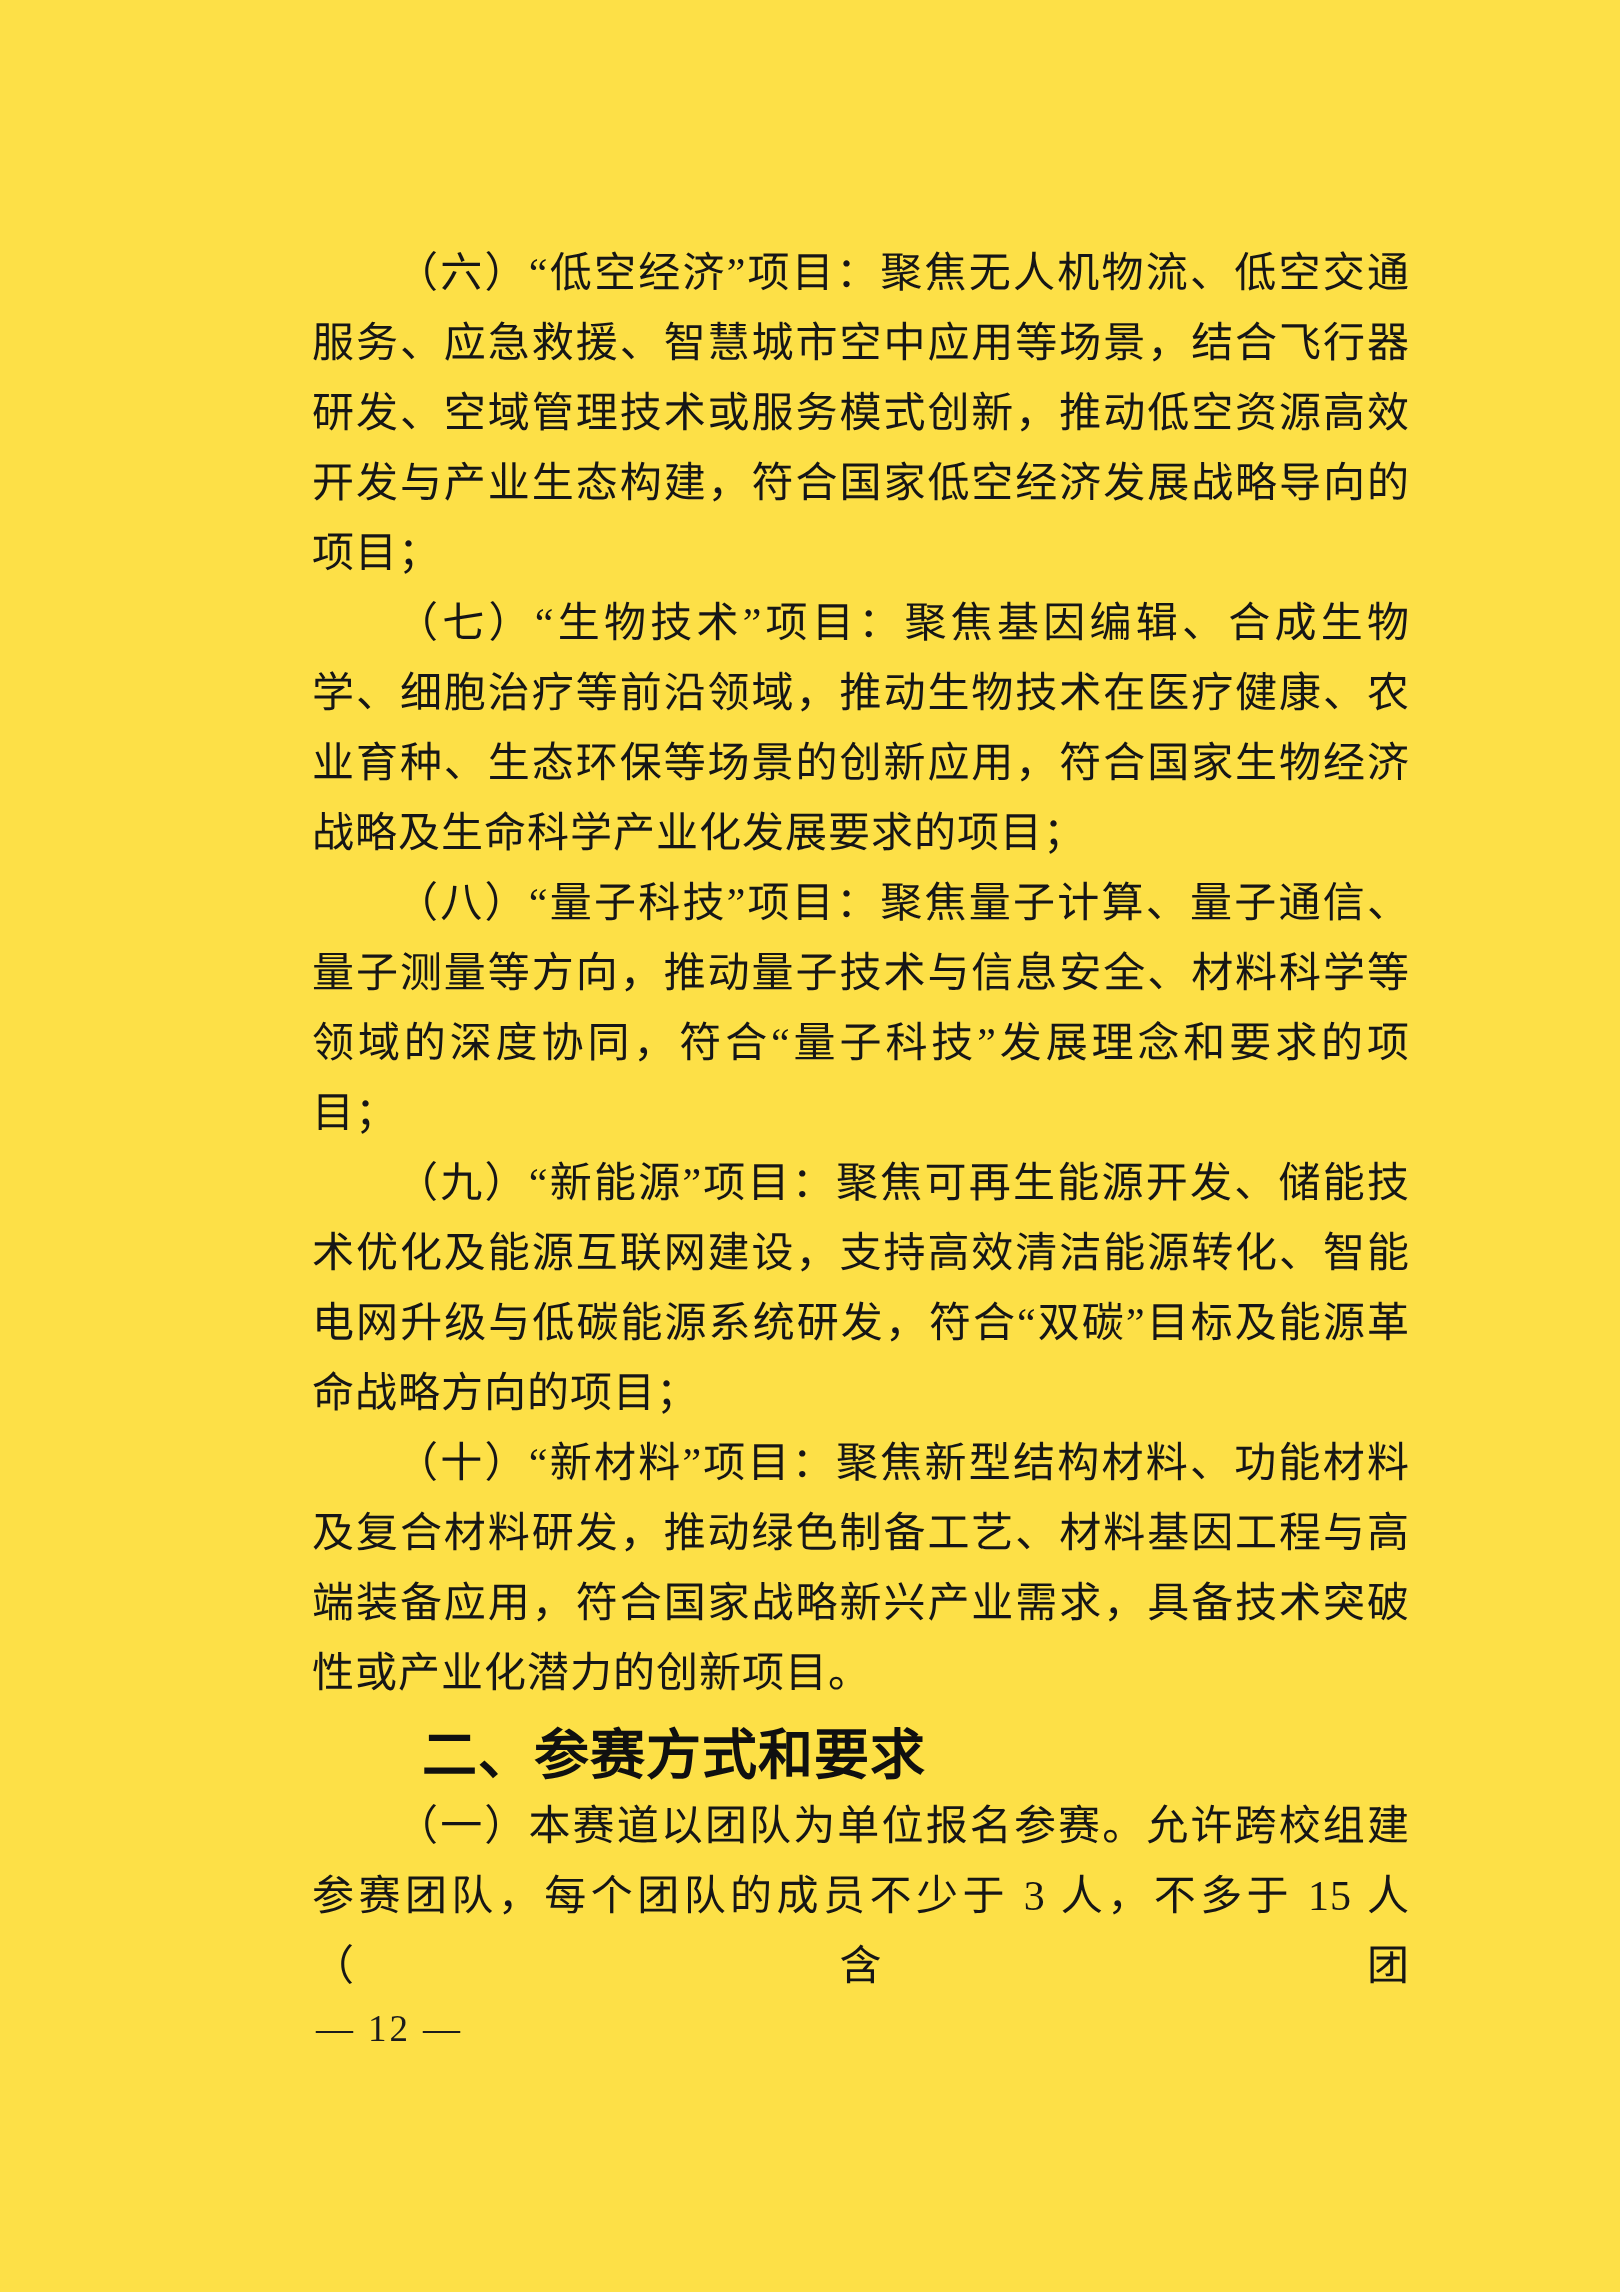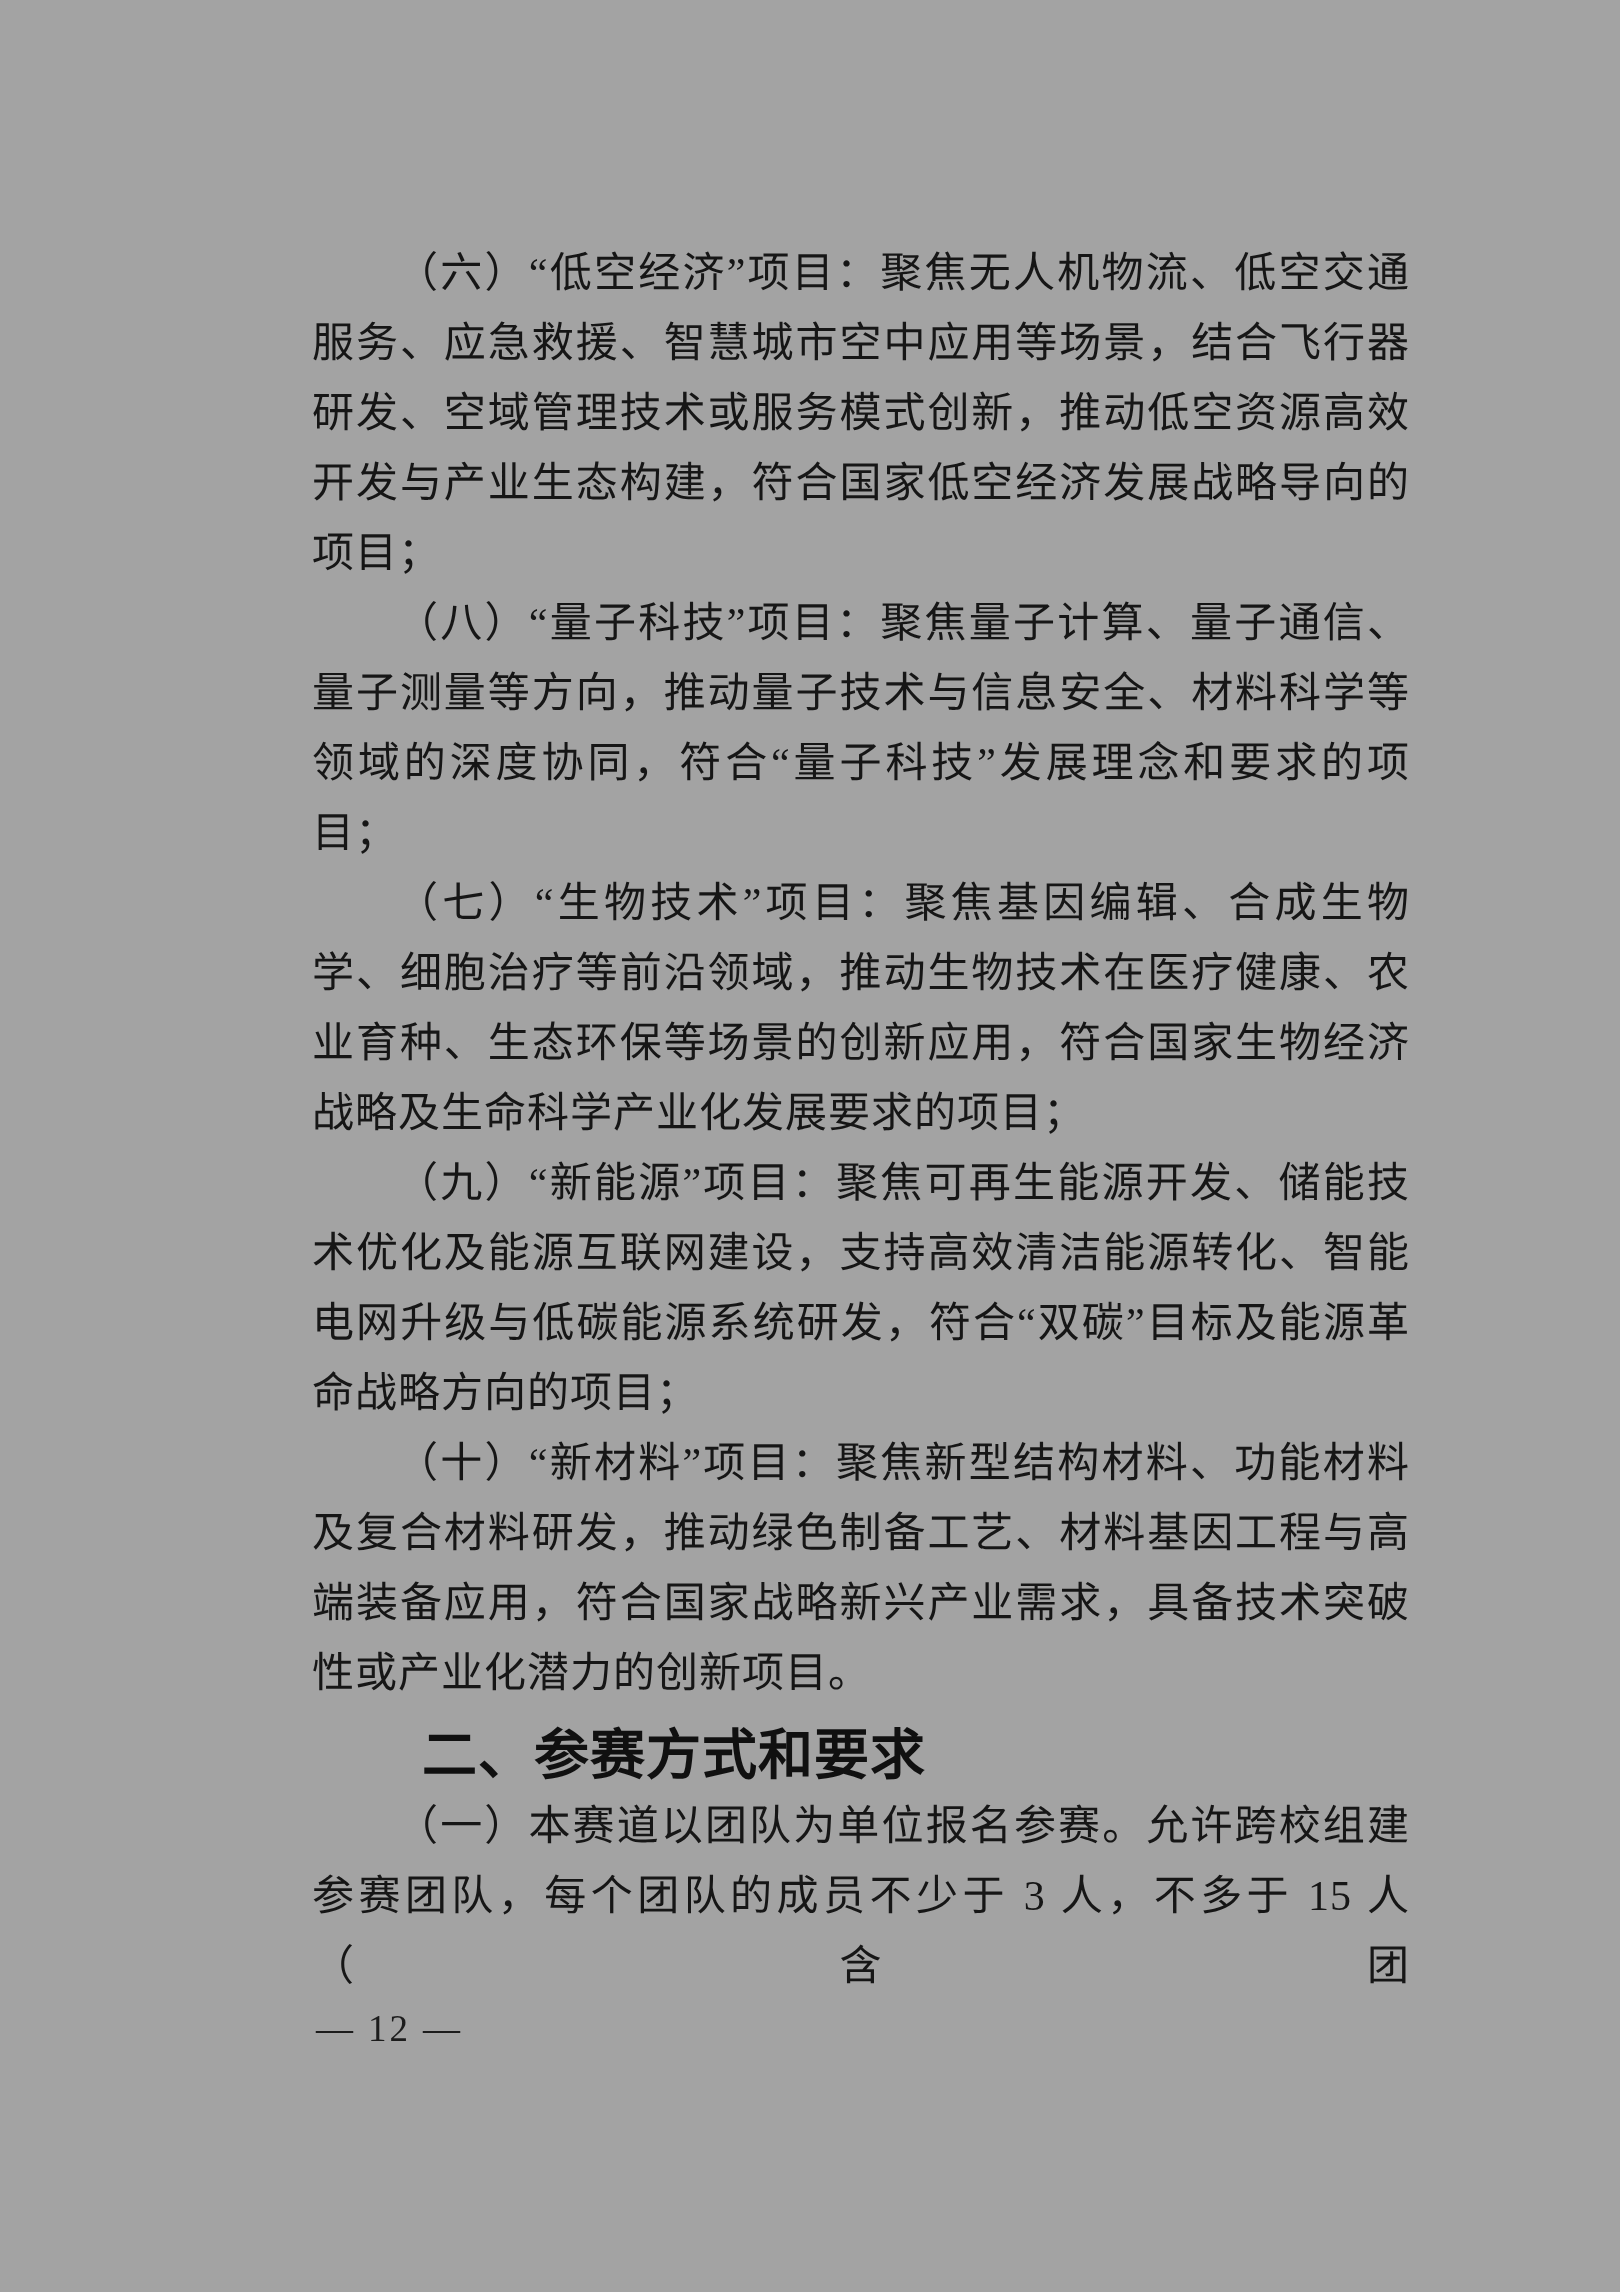--- a/index.html
+++ b/index.html
@@ -5,21 +5,21 @@
 <style>
   html, body {
     margin: 0;
     padding: 0;
     background: #ffffff;
   }
   .page {
     position: relative;
     width: 1620px;
     height: 2293px;
-    background: #a3a3a3;
+    background: #fde047;
     color: #161616;
     font-family: "Liberation Serif", "DejaVu Serif", serif;
     overflow: hidden;
     box-sizing: border-box;
   }
   .text-block {
     position: absolute;
     left: 312px;
     top: 238px;
     width: 1098px;
@@ -59,22 +59,22 @@
     color: #1c1c1c;
     font-family: "Liberation Serif", "DejaVu Serif", serif;
   }
 </style>
 </head>
 <body>
 
 <div class="page">
   <div class="text-block">
     <p class="para">（六）“低空经济”项目：聚焦无人机物流、低空交通服务、应急救援、智慧城市空中应用等场景，结合飞行器研发、空域管理技术或服务模式创新，推动低空资源高效开发与产业生态构建，符合国家低空经济发展战略导向的项目；</p>
+    <p class="para">（七）“生物技术”项目：聚焦基因编辑、合成生物学、细胞治疗等前沿领域，推动生物技术在医疗健康、农业育种、生态环保等场景的创新应用，符合国家生物经济战略及生命科学产业化发展要求的项目；</p>
     <p class="para">（八）“量子科技”项目：聚焦量子计算、量子通信、量子测量等方向，推动量子技术与信息安全、材料科学等领域的深度协同，符合“量子科技”发展理念和要求的项目；</p>
-    <p class="para">（七）“生物技术”项目：聚焦基因编辑、合成生物学、细胞治疗等前沿领域，推动生物技术在医疗健康、农业育种、生态环保等场景的创新应用，符合国家生物经济战略及生命科学产业化发展要求的项目；</p>
     <p class="para">（九）“新能源”项目：聚焦可再生能源开发、储能技术优化及能源互联网建设，支持高效清洁能源转化、智能电网升级与低碳能源系统研发，符合“双碳”目标及能源革命战略方向的项目；</p>
     <p class="para">（十）“新材料”项目：聚焦新型结构材料、功能材料及复合材料研发，推动绿色制备工艺、材料基因工程与高端装备应用，符合国家战略新兴产业需求，具备技术突破性或产业化潜力的创新项目。</p>
     <h2 class="heading">二、参赛方式和要求</h2>
     <p class="para continued">（一）本赛道以团队为单位报名参赛。允许跨校组建参赛团队，每个团队的成员不少于 3 人，不多于 15 人（含团</p>
   </div>
   <div class="page-number">— 12 —</div>
 </div>
 
 
 </body></html>

